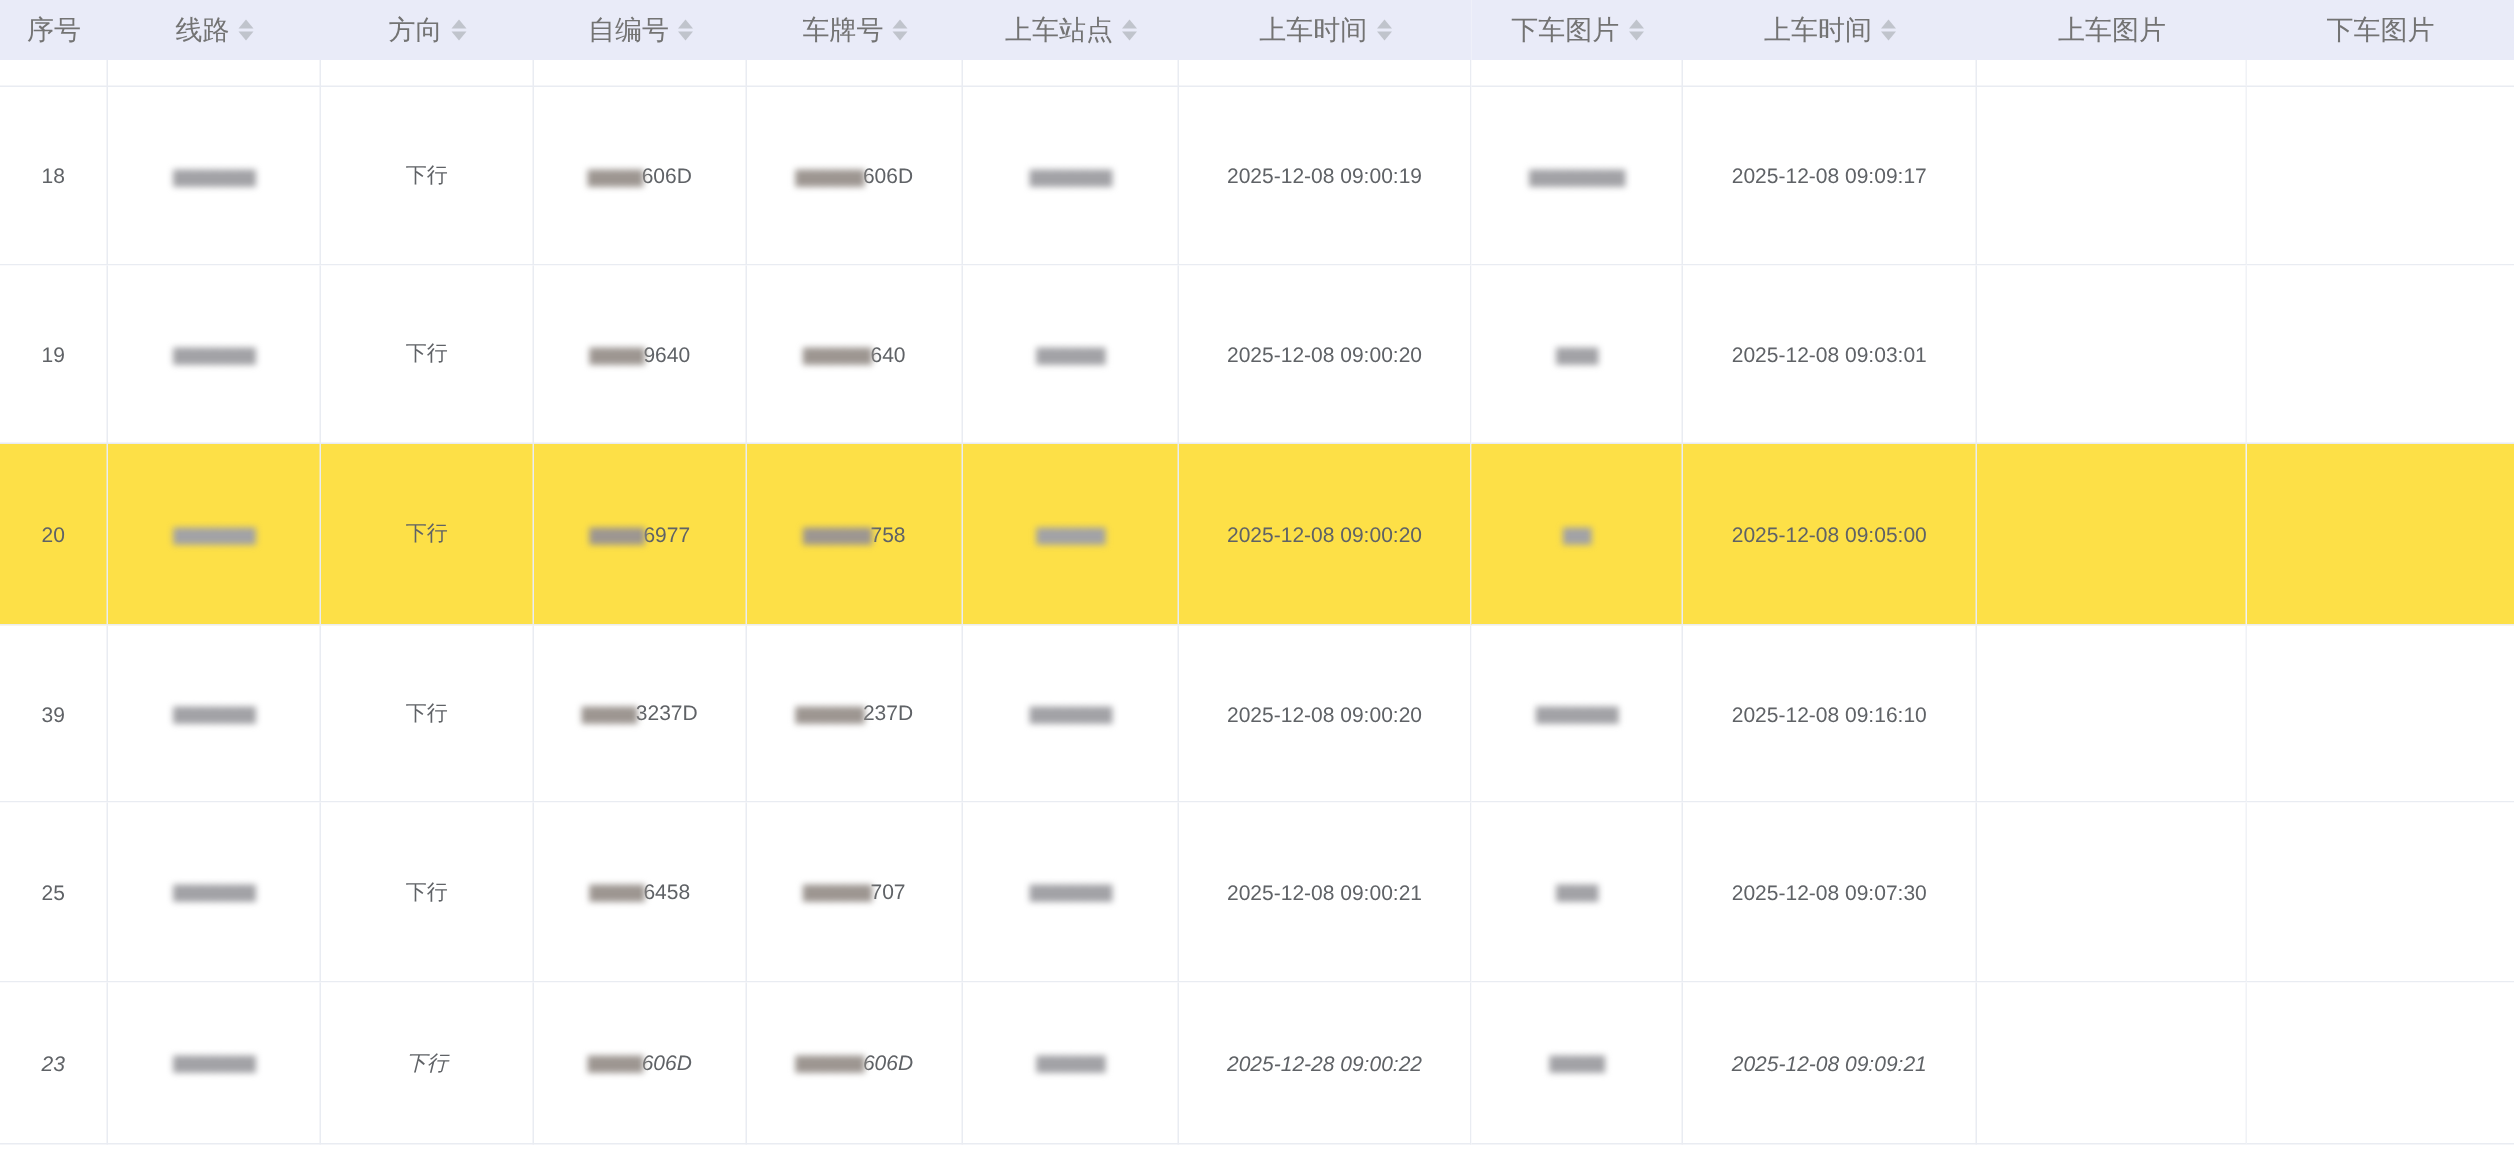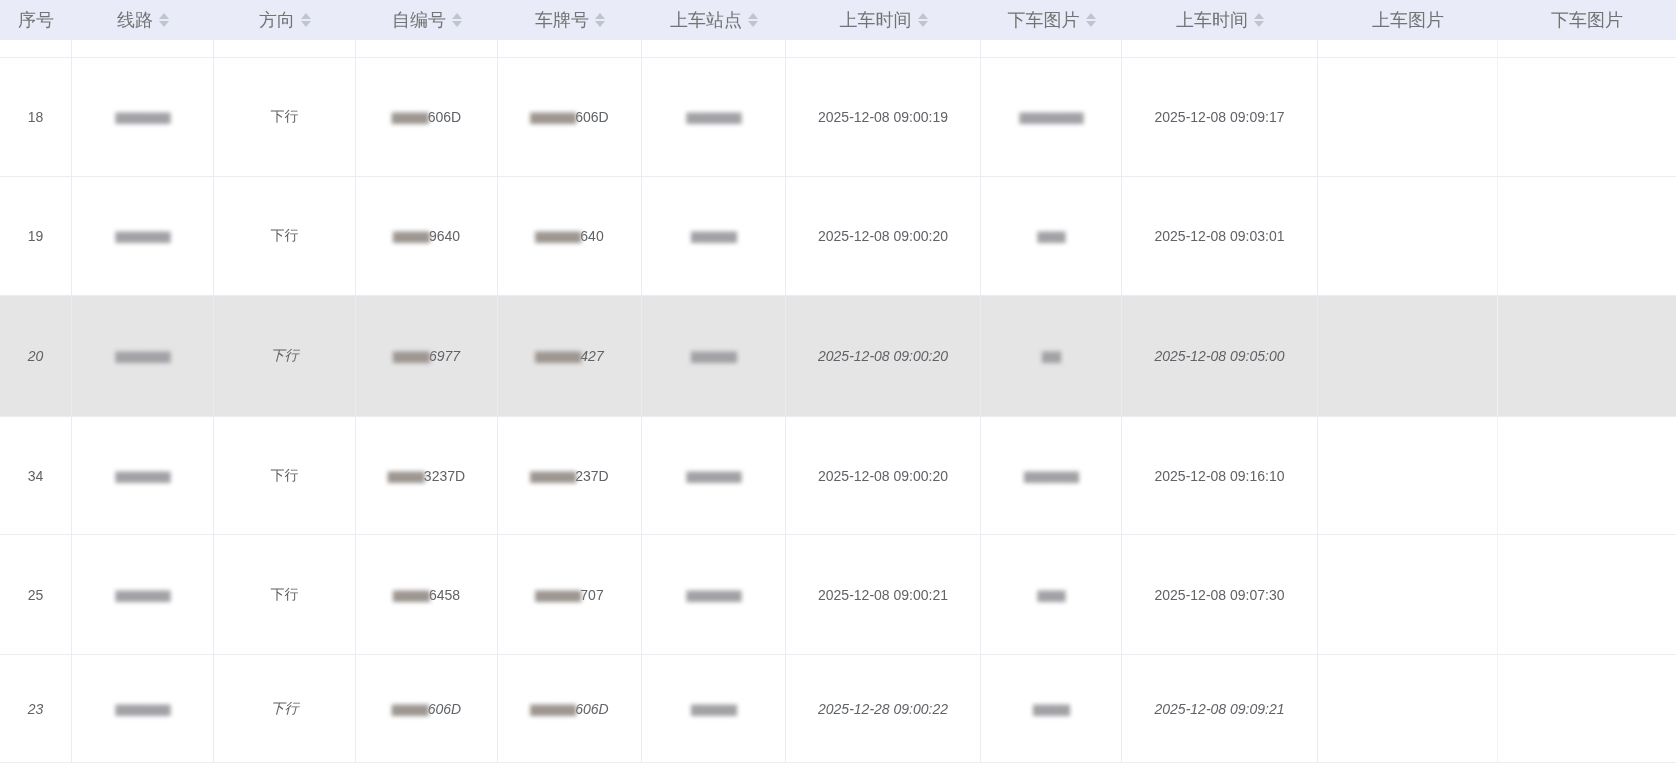--- a/index.html
+++ b/index.html
@@ -14,21 +14,21 @@
   .caret i{display:block;width:0;height:0;border-left:5px solid transparent;border-right:5px solid transparent;}
   .caret .up{border-bottom:6px solid #c0c4cc;}
   .caret .down{border-top:6px solid #c0c4cc;}
   tbody td{
     padding:0 6px;font-size:14px;color:#5f6266;text-align:center;vertical-align:middle;
     border-right:1px solid #e9ecf2;border-bottom:1px solid #e9ecf2;background:#fff;
     white-space:nowrap;overflow:hidden;
   }
   tbody td.img-cell{padding:0;border-right:1px solid #f0f2f6;}
   tbody td.no-r{border-right:none;}
-  tr.hl td{background:#e5e5e5;font-style:italic;}
+  tr.hl td{background:#fde047;}
   tr.r-sliver{height:18px;}
   tr.r-118{height:118px;}
   tr.r-119{height:119px;padding-left:46px;}
   tr.r-120{height:120px;}
   tr.r-121{height:121px;}
   tr.r-108{height:108px;font-style:italic;}
   .censor{
     display:inline-block;color:#a2a2a6;filter:blur(2.2px);
     font-size:13px;letter-spacing:-1px;transform:translateY(-1px);
   }
@@ -180,35 +180,35 @@
       <td class="img-cell no-r">
           <span class="photo alight" title="passenger with black ponytail, khaki top, green bag, yellow rails" style="background: radial-gradient(30px at 78% 20%, rgb(27, 160, 95) 0px, rgb(27, 160, 95) 60%, rgba(0, 0, 0, 0) 75%), radial-gradient(58% 52% at 50% 58%, rgb(176, 139, 69) 0px, rgb(176, 139, 69) 55%, rgba(0, 0, 0, 0) 78%), linear-gradient(rgb(133, 137, 143) 0px, rgb(133, 137, 143) 16%, rgba(0, 0, 0, 0) 32%), linear-gradient(90deg, rgb(212, 176, 42) 0px, rgb(212, 176, 42) 6%, rgba(0, 0, 0, 0) 6%), linear-gradient(0deg, rgb(143, 147, 155), rgb(143, 147, 155));"></span>
         </td>
     </tr>
 
     <tr class="r-121 hl">
       <td>20</td>
       <td><span class="censor">▆▆▆▆▆▆</span></td>
       <td>下行</td>
       <td><span class="censor warm">▆▆▆▆</span><span class="num-tail">6977</span></td>
-      <td><span class="censor warm">▆▆▆▆▆</span><span class="num-tail">427</span></td>
+      <td><span class="censor warm">▆▆▆▆▆</span><span class="num-tail">758</span></td>
       <td><span class="censor">▆▆▆▆▆</span></td>
       <td>2025-12-08 09:00:20</td>
       <td><span class="censor">▆▆</span></td>
       <td>2025-12-08 09:05:00</td>
       <td class="img-cell">
           <span class="photo" title="balding gray-haired man in dark jacket leaning forward" style="background: radial-gradient(30px at 78% 20%, rgb(74, 127, 174) 0px, rgb(74, 127, 174) 60%, rgba(0, 0, 0, 0) 75%), radial-gradient(58% 52% at 50% 58%, rgb(74, 78, 90) 0px, rgb(74, 78, 90) 55%, rgba(0, 0, 0, 0) 78%), linear-gradient(rgb(109, 113, 123) 0px, rgb(109, 113, 123) 16%, rgba(0, 0, 0, 0) 32%), linear-gradient(90deg, rgb(208, 166, 43) 0px, rgb(208, 166, 43) 6%, rgba(0, 0, 0, 0) 6%), linear-gradient(0deg, rgb(86, 90, 100), rgb(86, 90, 100));"></span>
         </td>
       <td class="img-cell no-r">
           <span class="photo alight" title="gray-haired man in light gray puffer jacket with dark hood" style="background: radial-gradient(30px at 78% 20%, rgb(65, 70, 79) 0px, rgb(65, 70, 79) 60%, rgba(0, 0, 0, 0) 75%), radial-gradient(58% 52% at 50% 58%, rgb(183, 186, 191) 0px, rgb(183, 186, 191) 55%, rgba(0, 0, 0, 0) 78%), linear-gradient(rgb(139, 142, 147) 0px, rgb(139, 142, 147) 16%, rgba(0, 0, 0, 0) 32%), linear-gradient(90deg, rgb(216, 176, 44) 0px, rgb(216, 176, 44) 6%, rgba(0, 0, 0, 0) 6%), linear-gradient(0deg, rgb(150, 153, 158), rgb(150, 153, 158));"></span>
         </td>
     </tr>
 
     <tr class="r-118">
-      <td>34</td>
+      <td>39</td>
       <td><span class="censor">▆▆▆▆▆▆</span></td>
       <td>下行</td>
       <td><span class="censor warm">▆▆▆▆</span><span class="num-tail">3237D</span></td>
       <td><span class="censor warm">▆▆▆▆▆</span><span class="num-tail">237D</span></td>
       <td><span class="censor">▆▆▆▆▆▆</span></td>
       <td>2025-12-08 09:00:20</td>
       <td><span class="censor">▆▆▆▆▆▆</span></td>
       <td>2025-12-08 09:16:10</td>
       <td class="img-cell">
           <span class="photo" title="worker in neon safety vest over dark sleeves at fare machine" style="background: radial-gradient(30px at 78% 20%, rgb(207, 200, 124) 0px, rgb(207, 200, 124) 60%, rgba(0, 0, 0, 0) 75%), radial-gradient(58% 52% at 50% 58%, rgb(195, 212, 49) 0px, rgb(195, 212, 49) 55%, rgba(0, 0, 0, 0) 78%), linear-gradient(rgb(60, 65, 76) 0px, rgb(60, 65, 76) 16%, rgba(0, 0, 0, 0) 32%), linear-gradient(0deg, rgb(139, 142, 150), rgb(139, 142, 150));"></span>

